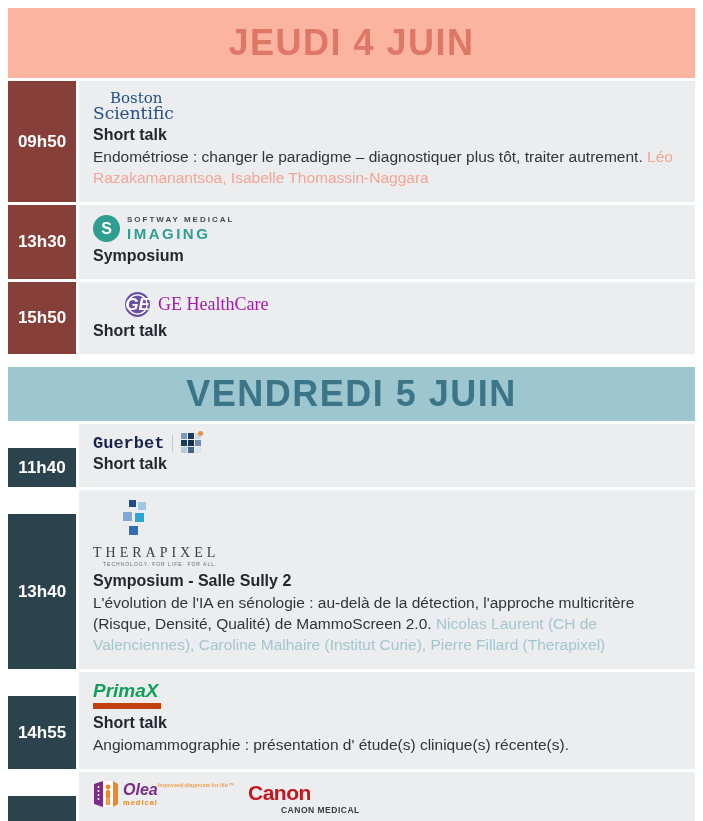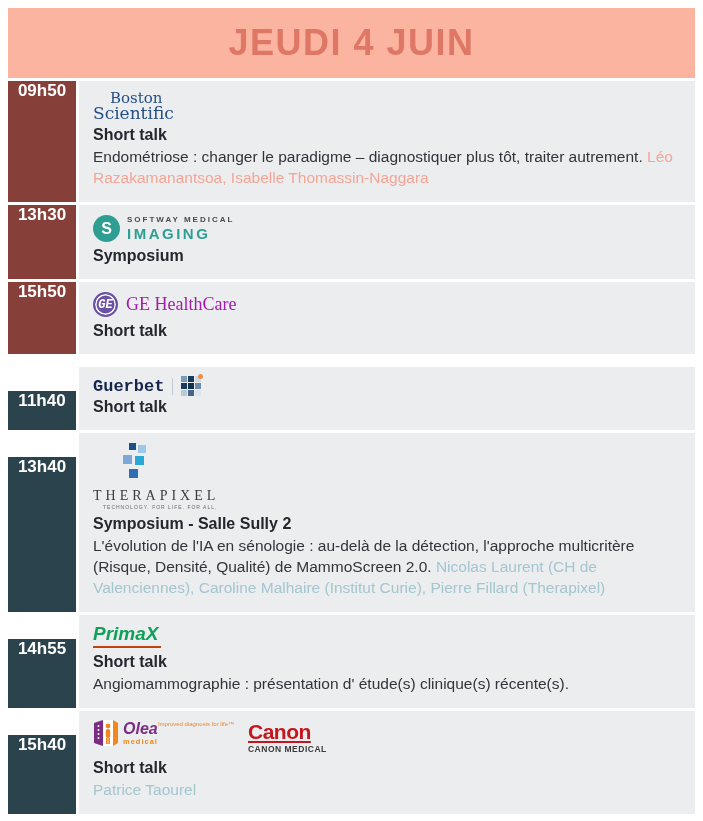--- a/index.html
+++ b/index.html
@@ -24,21 +24,21 @@
   .day-header.jeudi{ background:var(--jeudi-header-bg); color:var(--jeudi-header-fg); }
   .day-header.vendredi{ background:var(--vendredi-header-bg); color:var(--vendredi-header-fg); }
 
   .section{ margin-bottom:13px; }
   .section:last-child{ margin-bottom:0; }
 
   .row{ display:flex; margin-bottom:3px; }
   .row:last-child{ margin-bottom:0; }
   .time-cell{
     width:68px; flex:0 0 68px; margin-right:3px;
-    display:flex; justify-content:center;
+    display:flex; align-items:center; justify-content:center;
     color:#fff; font-weight:700; font-size:17px;
   }
   .jeudi-sec .time-cell{ background:var(--jeudi-time-bg); }
   .vendredi-sec .time-cell{ background:var(--vendredi-time-bg);margin-top:24px; }
   .row-content{
     flex:1; background:var(--row-bg); padding:8px 14px 14px 14px;
   }
 
   .talk-title{ font-size:16px; font-weight:700; color:#26262E; margin-top:5px; }
   .talk-desc{ font-size:15.5px; line-height:21px; color:#33333A; margin-top:2px; }
@@ -52,50 +52,50 @@
 
   .logo-softway{ display:flex; align-items:center; gap:7px; padding-top:2px; }
   .sw-circle{ width:27px; height:27px; border-radius:50%; background:#2E9E93; color:#fff;
     display:flex; align-items:center; justify-content:center; font-weight:800; font-size:16px; }
   .sw-top{ font-size:8px; font-weight:700; letter-spacing:2px; color:#4A4A4A; }
   .sw-bottom{ font-size:15px; font-weight:800; letter-spacing:2.5px; color:#2E9E93; margin-top:1px; }
 
   .logo-ge{ display:flex; align-items:center; gap:8px; padding-top:2px; }
   .ge-circle{ width:25px; height:25px; border-radius:50%; background:#6952A5; color:#fff;
     display:flex; align-items:center; justify-content:center;
-    font-family:Liberation Mono, monospace; font-style:italic; font-size:12px; font-weight:700;
-    border:2px solid #6952A5; box-shadow:inset 0 0 0 1.5px #fff; }
+    font-family:Liberation Sans, sans-serif; font-style:italic; font-size:17px; font-weight:700;
+    border:2px solid #6952A5; box-shadow:inset 0 0 0 1.5px #fff;margin-left:32px; }
   .ge-text{ font-size:18px; color:#a21caf;font-family:Liberation Serif, serif; }
 
   .logo-guerbet{ display:flex; align-items:center; gap:8px; padding-top:1px; }
   .gb-name{ font-size:17px; font-weight:600; color:#16254E;font-family:Liberation Mono, monospace; }
   .gb-sep{ width:1px; height:17px; background:#C2CBD4; }
   .gb-grid{ position:relative; display:grid; grid-template-columns:repeat(3,6px);
     grid-template-rows:repeat(3,6px); gap:1px; }
   .gb-grid i{ display:block; }
   .gb-dot{ position:absolute; top:-2px; right:-2px; width:5px; height:5px; border-radius:50%;
     background:#E8914E; }
 
   .logo-therapixel{ padding-top:2px; }
   .tp-pixels{ margin-left:18px; height:40px; }
   .tp-name{ font-size:14px; font-weight:500; letter-spacing:4px; color:#3C3C42; margin-top:1px;font-family:Liberation Serif, serif; }
   .tp-tag{ font-size:5px; letter-spacing:1px; color:#6a6a6a; margin-left:10px; }
 
   .logo-primax{ display:inline-block; font-style:italic; font-weight:700; font-size:19px;
-    color:#11A05A; border-bottom:2px solid #c2410c; padding:0 3px 1px 0; }
+    color:#11A05A; border-bottom:6px solid #c2410c; padding:0 3px 1px 0; }
 
   .logo-olea-row{ display:flex; align-items:flex-start; gap:14px; }
   .logo-olea{ display:flex; }
   .olea-main{ display:flex; align-items:center; gap:4px; }
   .olea-name{ font-size:16px; font-weight:800; font-style:italic; color:#7B2C85; line-height:1; }
   .olea-sub{ font-size:7.5px; font-weight:700; letter-spacing:1px; color:#F0871F; }
   .olea-tag{ font-size:6px; color:#F0871F; margin-top:2px; }
   .logo-canon{ display:flex; flex-direction:column; margin-top:2px; }
-  .canon-name{ font-size:21px; font-weight:800; color:#C4161C; letter-spacing:-0.5px; line-height:1;text-decoration:underline; }
-  .canon-sub{ font-size:8.5px; font-weight:700; color:#3A3A3A; letter-spacing:0.5px; margin-top:2px; }
+  .canon-name{ font-size:21px; font-weight:800; color:#C4161C; letter-spacing:-0.5px; line-height:1; }
+  .canon-sub{ font-size:8.5px; font-weight:700; color:#3A3A3A; letter-spacing:0.5px; margin-top:2px;margin-left:33px; }
 </style>
 </head>
 <body>
 
 <div class="page">
 
   <div class="section jeudi-sec">
     <div class="day-header jeudi">
       <span>JEUDI 4 JUIN</span>
     </div>
@@ -139,20 +139,23 @@
         <div class="logo-ge">
           <div class="ge-circle">GE</div>
           <span class="ge-text">GE HealthCare</span>
         </div>
         <div class="talk-title">Short talk</div>
       </div>
     </div>
   </div>
 
   <div class="section vendredi-sec">
+    <div class="day-header vendredi" style="height:54px;">
+      <span>VENDREDI 5 JUIN</span>
+    </div>
 
     <div class="row">
       <div class="time-cell">
         <span>11h40</span>
       </div>
       <div class="row-content">
         <div class="logo-guerbet">
           <span class="gb-name">Guerbet</span>
           <span class="gb-sep"></span>
           <span class="gb-grid">

